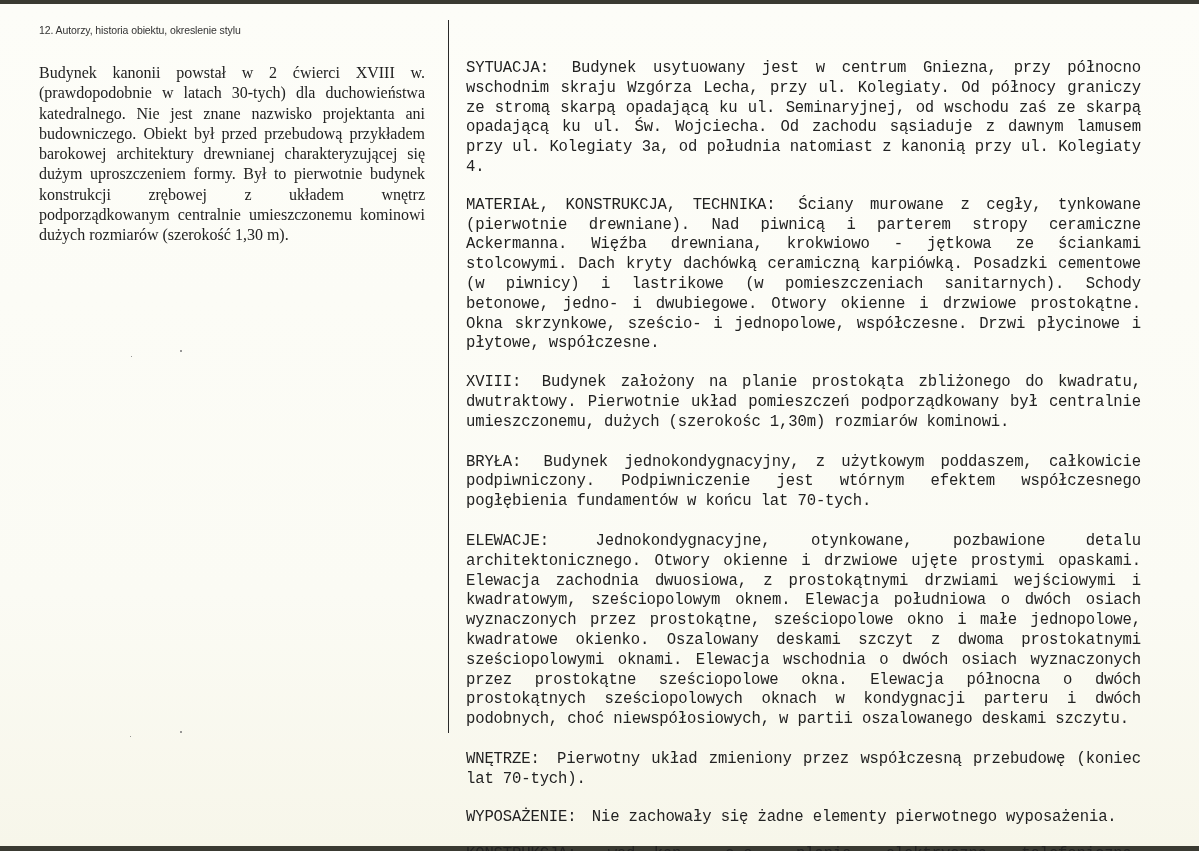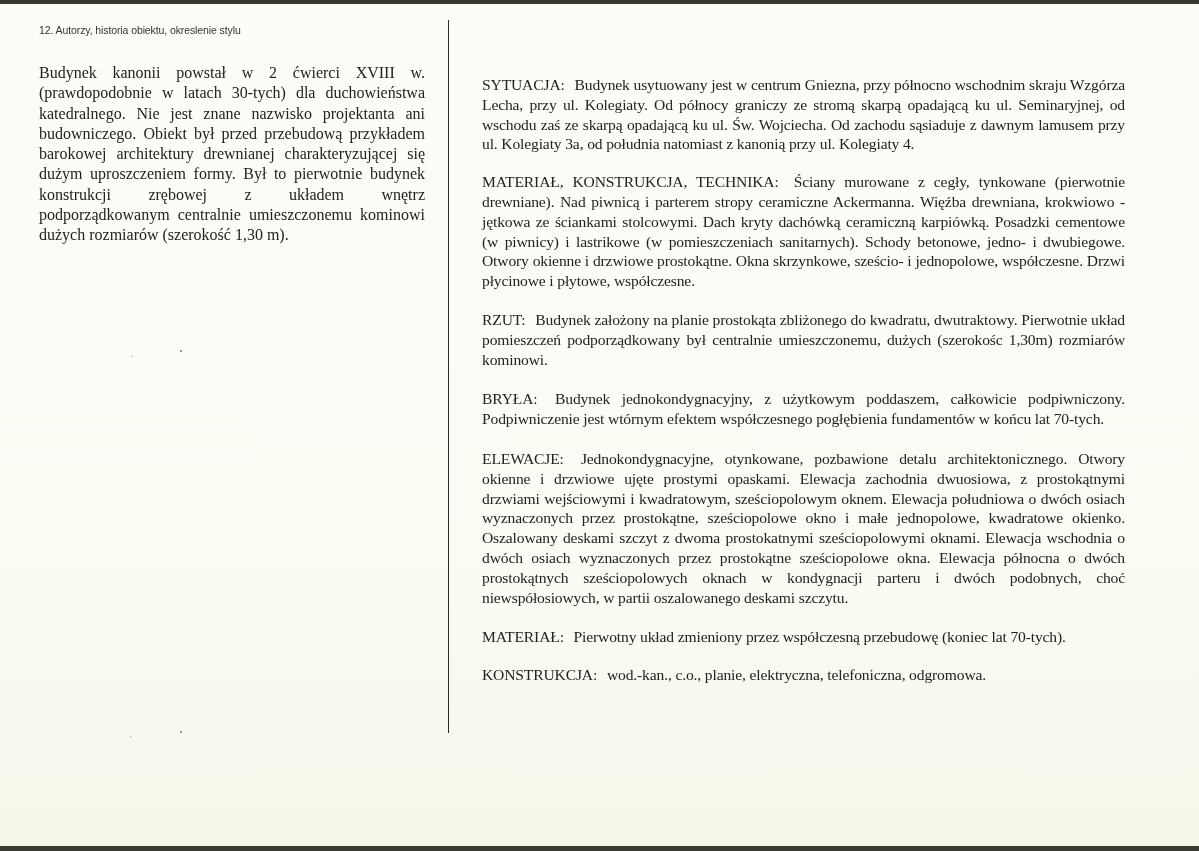--- a/index.html
+++ b/index.html
@@ -58,24 +58,25 @@
       position: absolute;
       left: 466px;
       top: 55px;
       width: 675px;
       font-family: "Liberation Serif", serif;
       font-size: 15.6px;
       line-height: 19.8px;
       color: #222;
     }
     .section {
-      margin: 16px;
+      margin: 0;
       text-align: justify;
       text-align-last: left;
       letter-spacing: -0.15px;
+      font-family: Liberation Mono, monospace;
     }
     .section + .section { margin-top: 19px; }
     .sec-situation { }
     .sec-material { margin-top: 18px !important; }
     .sec-rzut { margin-top: 19px !important; }
     .sec-bryla { margin-top: 20px !important; }
     .sec-elewacje { margin-top: 20px !important; }
     .sec-wnetrze { margin-top: 20px !important; }
     .sec-wyposazenie { margin-top: 18px !important; }
     .sec-instalacje { margin-top: 18px !important; }
@@ -104,34 +105,38 @@
   <div class="right-col">
     <p class="section sec-situation">
       <span class="heading">SYTUACJA:</span>
       <span>Budynek usytuowany jest w centrum Gniezna, przy północno wschodnim skraju Wzgórza Lecha, przy ul. Kolegiaty. Od północy graniczy ze stromą skarpą opadającą ku ul. Seminaryjnej, od wschodu zaś ze skarpą opadającą ku ul. Św. Wojciecha. Od zachodu sąsiaduje z dawnym lamusem przy ul. Kolegiaty 3a, od południa natomiast z kanonią przy ul. Kolegiaty 4.</span>
     </p>
     <p class="section sec-material">
       <span class="heading">MATERIAŁ, KONSTRUKCJA, TECHNIKA:</span>
       <span>Ściany murowane z cegły, tynkowane (pierwotnie drewniane). Nad piwnicą i parterem stropy ceramiczne Ackermanna. Więźba drewniana, krokwiowo - jętkowa ze ściankami stolcowymi. Dach kryty dachówką ceramiczną karpiówką. Posadzki cementowe (w piwnicy) i lastrikowe (w pomieszczeniach sanitarnych). Schody betonowe, jedno- i dwubiegowe. Otwory  okienne i drzwiowe prostokątne.  Okna skrzynkowe, sześcio- i jednopolowe, współczesne. Drzwi płycinowe i płytowe, współczesne.</span>
     </p>
     <p class="section sec-rzut">
-      <span class="heading">RZUT:</span>
+      <span class="heading">XVIII:</span>
       <span>Budynek założony na planie prostokąta zbliżonego do kwadratu, dwutraktowy. Pierwotnie układ pomieszczeń podporządkowany był centralnie umieszczonemu, dużych (szerokośc 1,30m) rozmiarów kominowi.</span>
     </p>
     <p class="section sec-bryla">
       <span class="heading">BRYŁA:</span>
       <span>Budynek jednokondygnacyjny, z użytkowym poddaszem, całkowicie podpiwniczony. Podpiwniczenie jest wtórnym efektem współczesnego pogłębienia fundamentów w końcu lat 70-tych.</span>
     </p>
     <p class="section sec-elewacje">
       <span class="heading">ELEWACJE:</span>
       <span>Jednokondygnacyjne, otynkowane, pozbawione detalu architektonicznego. Otwory okienne i drzwiowe ujęte prostymi opaskami. Elewacja zachodnia dwuosiowa, z prostokątnymi drzwiami wejściowymi i kwadratowym, sześciopolowym oknem. Elewacja południowa o dwóch osiach wyznaczonych przez prostokątne, sześciopolowe okno i małe jednopolowe, kwadratowe okienko. Oszalowany deskami szczyt  z dwoma prostokatnymi sześciopolowymi oknami. Elewacja wschodnia o dwóch osiach wyznaczonych przez prostokątne sześciopolowe okna. Elewacja północna o dwóch prostokątnych sześciopolowych oknach w kondygnacji parteru i dwóch podobnych, choć niewspółosiowych, w partii oszalowanego deskami szczytu.</span>
     </p>
     <p class="section sec-wnetrze">
-      <span class="heading">MATERIAŁ:</span>
+      <span class="heading">WNĘTRZE:</span>
       <span>Pierwotny układ zmieniony przez współczesną przebudowę (koniec lat 70-tych).</span>
+    </p>
+    <p class="section sec-wyposazenie">
+      <span class="heading">WYPOSAŻENIE:</span>
+      <span>Nie zachowały się żadne elementy pierwotnego wyposażenia.</span>
     </p>
     <p class="section sec-instalacje">
       <span class="heading">KONSTRUKCJA:</span>
       <span>wod.-kan., c.o., planie, elektryczna, telefoniczna, odgromowa.</span>
     </p>
   </div>
 
   <div class="speck" style="left:180px; top:346px;"></div>
   <div class="speck" style="left:131px; top:352px; width:1px; height:1px;"></div>
   <div class="speck" style="left:180px; top:727px;"></div>

